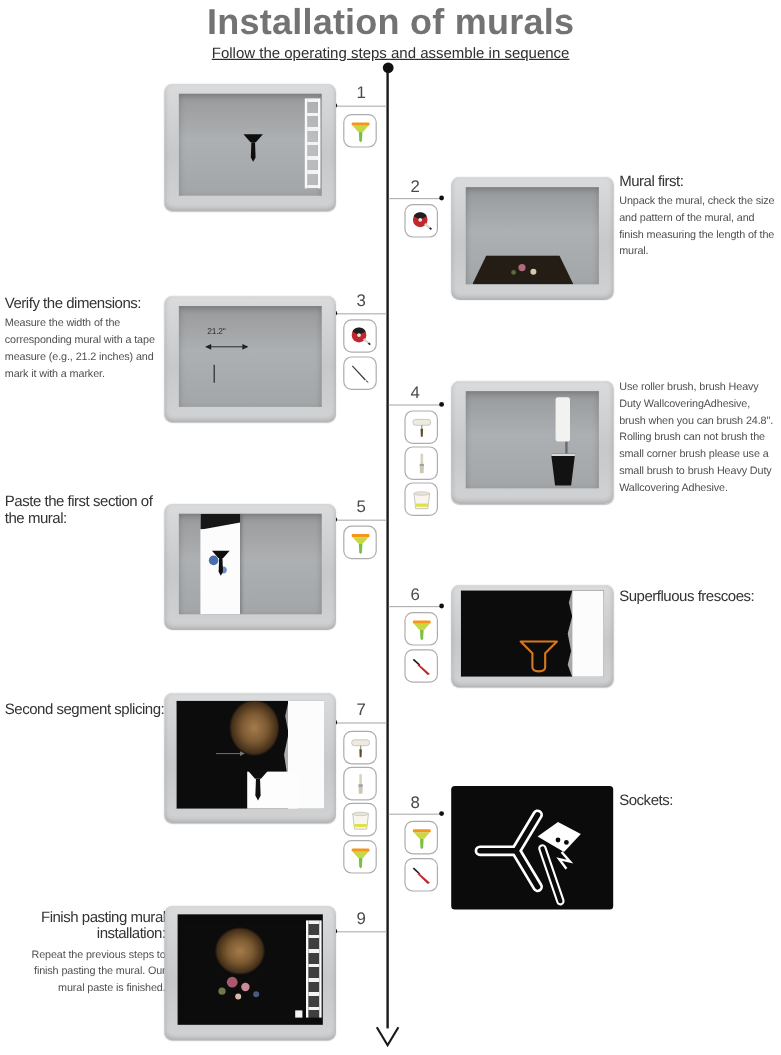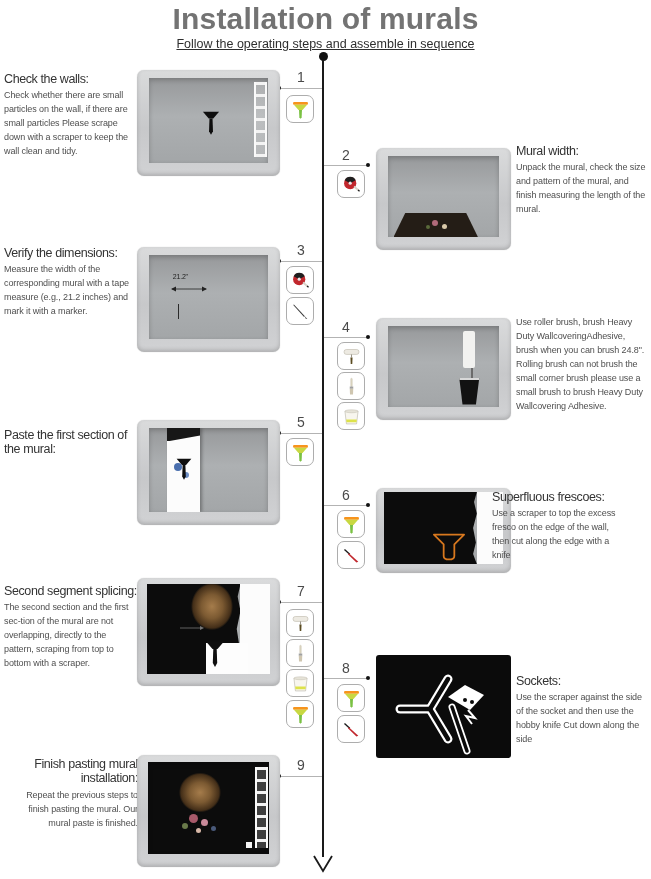--- a/index.html
+++ b/index.html
@@ -63,24 +63,20 @@
   <div class="num" style="left:281px; top:69px;">1</div>
   <div class="tick" style="left:281px; top:88px; width:41px;"></div>
   <div class="tickdot" style="left:277px; top:86px;"></div>
   <div class="ibox" style="left:286px; top:95px;">
     <svg viewBox="0 0 24 24">
       <rect x="3.5" y="3.5" width="17" height="3" rx="1.2" fill="#f7941d"></rect>
       <path d="M4.5 6.5 h15 l-5.2 6 h-4.6 z" fill="#c8d842"></path>
       <path d="M10.3 12.5 h3.4 l-.4 8.5 -1.3 1.5 -1.3 -1.5 z" fill="#7ac143"></path>
     </svg>
   </div>
-  <div class="txt" style="left:4px; top:72px; width:134px;">
-    <h3>Check the walls:</h3>
-    <p>Check whether there are small particles on the wall, if there are small particles Please scrape down with a scraper to keep the wall clean and tidy.</p>
-  </div>
   <div class="room" style="left:137px; top:70px; width:143px; height:106px;">
     <div class="wall">
       <svg style="position:absolute; left:44%; top:38%;" width="20" height="27" viewBox="0 0 22 30">
         <path d="M2 2 h18 l-6.5 7.5 h-5 z" fill="#0e0e0e"></path>
         <path d="M9.3 9.5 h3.4 l.5 14 -2.2 4 -2.2 -4 z" fill="#0e0e0e"></path>
       </svg>
       <div class="ladder"></div>
     </div>
   </div>
 
@@ -100,21 +96,21 @@
     <div class="wall">
       <div style="position:absolute; bottom:0; left:5%; width:76%; height:30%; background:#241d16;
                   clip-path:polygon(14% 0,86% 0,100% 100%,0 100%);">
         <div class="fl" style="left:46%; top:30%; width:6px; height:6px; background:#b06a7a;"></div>
         <div class="fl" style="left:58%; top:48%; width:5px; height:5px; background:#d8c8a8;"></div>
         <div class="fl" style="left:38%; top:52%; width:4px; height:4px; background:#5a6a3a;"></div>
       </div>
     </div>
   </div>
   <div class="txt" style="left:516px; top:144px; width:133px;">
-    <h3>Mural width:</h3>
+    <h3>Mural first:</h3>
     <p>Unpack the mural, check the size and pattern of the mural, and finish measuring the length of the mural.</p>
   </div>
 
   <div class="num" style="left:281px; top:242px;">3</div>
   <div class="tick" style="left:281px; top:261px; width:41px;"></div>
   <div class="tickdot" style="left:277px; top:259px;"></div>
   <div class="ibox" style="left:286px; top:266px;">
     <svg viewBox="0 0 24 24">
       <circle cx="10.5" cy="10.5" r="7" fill="#c1272d"></circle>
       <path d="M4.2 7.2 A7 7 0 0 1 16.8 7.2 L10.5 10.5 Z" fill="#1f1f1f"></path>
@@ -184,21 +180,21 @@
   <div class="num" style="left:281px; top:414px;">5</div>
   <div class="tick" style="left:281px; top:433px; width:41px;"></div>
   <div class="tickdot" style="left:277px; top:431px;"></div>
   <div class="ibox" style="left:286px; top:438px;">
     <svg viewBox="0 0 24 24">
       <rect x="3.5" y="3.5" width="17" height="3" rx="1.2" fill="#f7941d"></rect>
       <path d="M4.5 6.5 h15 l-5.2 6 h-4.6 z" fill="#c8d842"></path>
       <path d="M10.3 12.5 h3.4 l-.4 8.5 -1.3 1.5 -1.3 -1.5 z" fill="#7ac143"></path>
     </svg>
   </div>
-  <div class="txt" style="left:4px; top:428px; width:134px;">
+  <div class="txt" style="left:4px; top:411px; width:134px;">
     <h3>Paste the first section of the mural:</h3>
   </div>
   <div class="room" style="left:137px; top:420px; width:143px; height:105px;">
     <div class="wall">
       <div class="whitestrip" style="left:15%; width:28%; box-shadow:2px 0 3px rgba(0,0,0,.3);">
         <div style="position:absolute; top:0; left:0; width:100%; height:16%; background:#171717;
                     clip-path:polygon(0 0,100% 0,100% 55%,0 100%);"></div>
         <div class="fl" style="left:22%; top:42%; width:8px; height:8px; background:#4a6fae;"></div>
         <div class="fl" style="left:48%; top:52%; width:6px; height:6px; background:#6f8fc4;"></div>
       </div>
@@ -227,23 +223,22 @@
   </div>
   <div class="room" style="left:376px; top:488px; width:135px; height:85px; padding:4px 8px 9px 8px;">
     <div class="wall">
       <div class="blackwall" style="width:78%;"></div>
       <div class="whitestrip" style="left:78%; width:22%;"></div>
       <svg style="position:absolute; left:38%; bottom:1%;" width="40" height="32" viewBox="0 0 44 36">
         <path d="M5 4 h34 l-11 11 v13 q0 4 -6 4 q-6 0 -6 -4 v-13 z" fill="none" stroke="#d8781e" stroke-width="2" stroke-linejoin="round"></path>
       </svg>
     </div>
   </div>
-  <div class="txt" style="left:492px; top:490px; width:133px;">
+  <div class="txt" style="left:516px; top:490px; width:133px;">
     <h3>Superfluous frescoes:</h3>
-    <p>Use a scraper to top the excess fresco on the edge of the wall, then cut along the edge with a knife</p>
   </div>
 
   <div class="num" style="left:281px; top:583px;">7</div>
   <div class="tick" style="left:281px; top:602px; width:41px;"></div>
   <div class="tickdot" style="left:277px; top:600px;"></div>
   <div class="ibox" style="left:286px; top:609px;">
     <svg viewBox="0 0 24 24">
       <rect x="3.5" y="4" width="17" height="5.6" rx="2.6" fill="#edeae2" stroke="#bdb8ab" stroke-width=".7"></rect>
       <rect x="11.4" y="9.6" width="1.2" height="3.4" fill="#9a958a"></rect>
       <path d="M10.8 13 h2.4 l-.3 7.5 h-1.8 z" fill="#5b4c22"></path>
@@ -265,21 +260,20 @@
   </div>
   <div class="ibox" style="left:286px; top:700px;">
     <svg viewBox="0 0 24 24">
       <rect x="3.5" y="3.5" width="17" height="3" rx="1.2" fill="#f7941d"></rect>
       <path d="M4.5 6.5 h15 l-5.2 6 h-4.6 z" fill="#c8d842"></path>
       <path d="M10.3 12.5 h3.4 l-.4 8.5 -1.3 1.5 -1.3 -1.5 z" fill="#7ac143"></path>
     </svg>
   </div>
   <div class="txt" style="left:4px; top:584px; width:134px;">
     <h3>Second segment splicing:</h3>
-    <p>The second section and the first sec-tion of the mural are not overlapping, directly to the pattern, scraping from top to bottom with a scraper.</p>
   </div>
   <div class="room" style="left:137px; top:578px; width:143px; height:108px; padding:6px 10px 12px 10px;">
     <div class="wall">
       <div class="blackwall" style="width:76%;"></div>
       <div class="whitestrip" style="left:76%; width:24%;"></div>
       <div class="lion" style="left:30%; top:-10%; width:46%; height:70%;"></div>
       <svg style="position:absolute; left:26%; top:45%;" width="26" height="6" viewBox="0 0 26 6">
         <line x1="1" y1="3" x2="22" y2="3" stroke="#777" stroke-width=".8"></line>
         <path d="M25 3 l-4 -2 v4 z" fill="#777"></path>
       </svg>
@@ -320,23 +314,22 @@
           <path d="M54 54 L72 84"></path>
       </g>
       <path d="M72 42 l17 -12 19 10 -14 15 z" fill="#fff"></path>
       <circle cx="89" cy="45" r="2" fill="#0b0b0b"></circle>
       <circle cx="96" cy="47" r="2" fill="#0b0b0b"></circle>
       <path d="M92 55 l7 8 -9 -2 6 8" stroke="#fff" stroke-width="2" fill="none"></path>
       <path d="M76 52 l15 44" stroke="#fff" stroke-width="7" stroke-linecap="round"></path>
       <path d="M76 52 l15 44" stroke="#0b0b0b" stroke-width="3.5" stroke-linecap="round"></path>
     </svg>
   </div>
-  <div class="txt" style="left:516px; top:660px; width:133px;margin-top:14px;">
+  <div class="txt" style="left:516px; top:660px; width:133px;">
     <h3>Sockets:</h3>
-    <p>Use the scraper against the side of the socket and then use the hobby knife Cut down along the side</p>
   </div>
 
   <div class="num" style="left:281px; top:757px;">9</div>
   <div class="tick" style="left:281px; top:776px; width:41px;"></div>
   <div class="tickdot" style="left:277px; top:774px;"></div>
   <div class="txt" style="left:4px; top:757px; width:134px;text-align:right;">
     <h3>Finish pasting mural installation:</h3>
     <p>Repeat the previous steps to finish pasting the mural. Our mural paste is finished.</p>
   </div>
   <div class="room" style="left:137px; top:755px; width:143px; height:112px; padding:7px 11px 13px 11px;">

